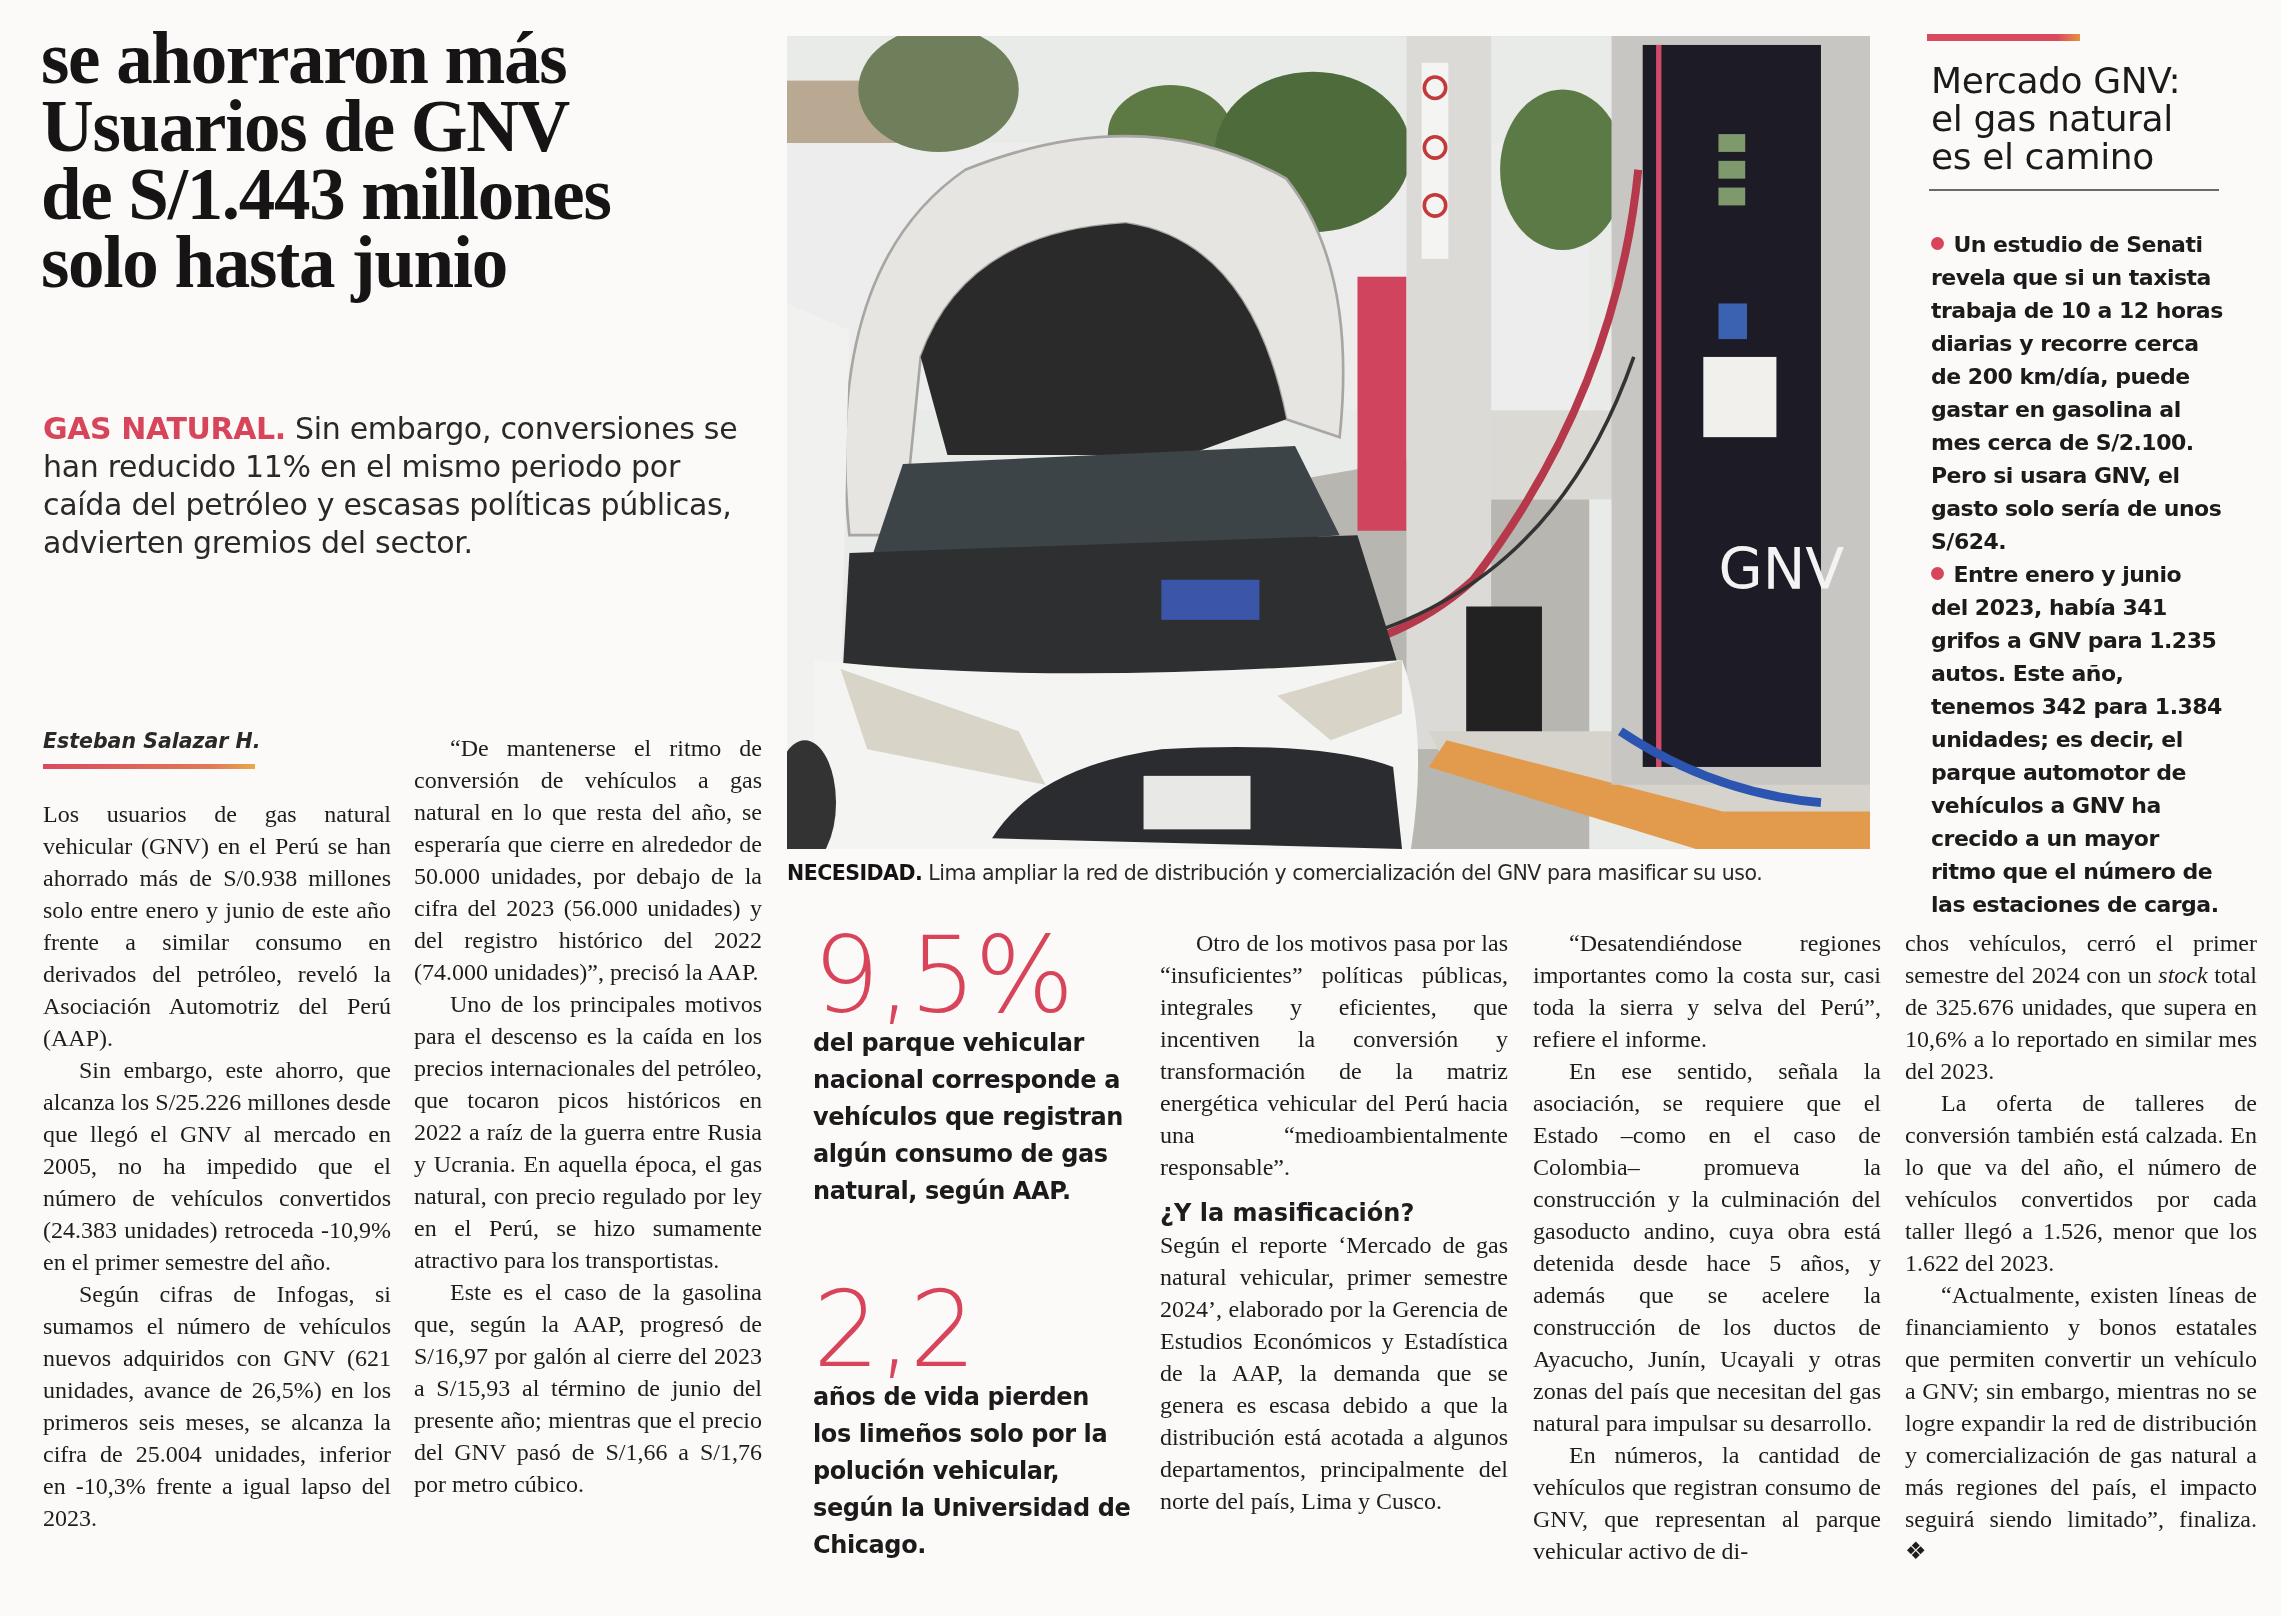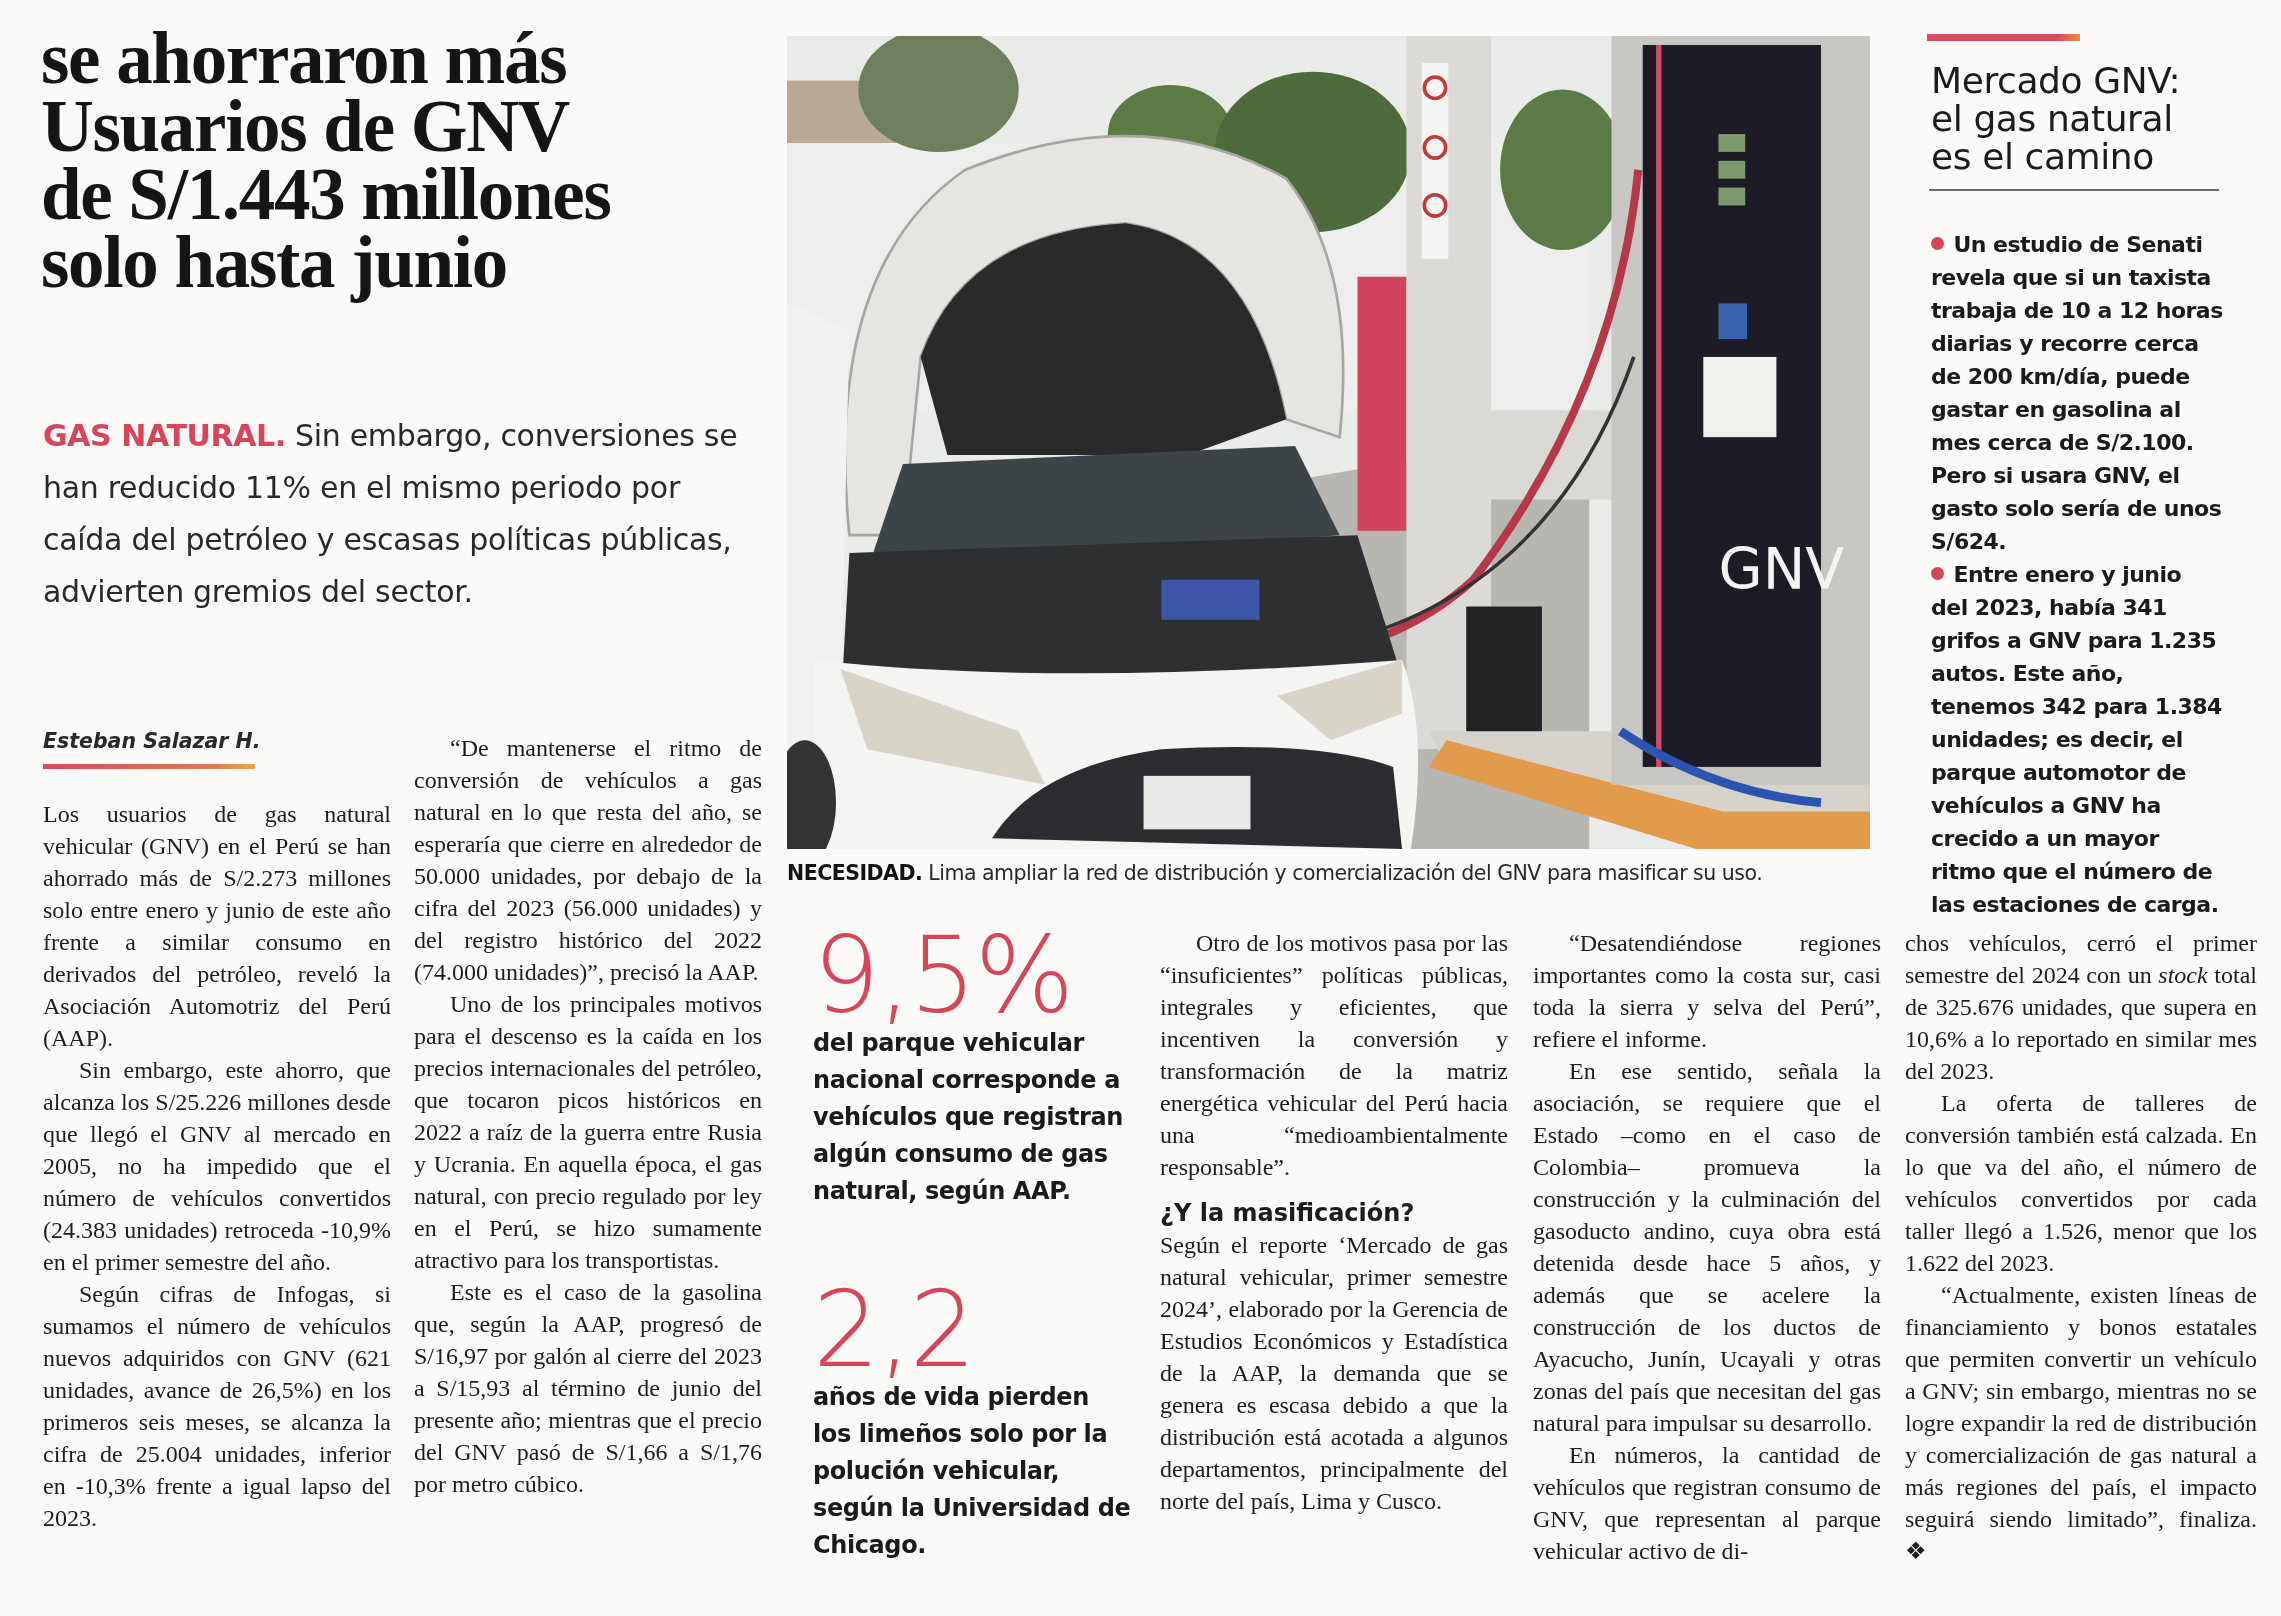--- a/index.html
+++ b/index.html
@@ -14,21 +14,21 @@
     left: 41px; top: 25px; width: 740px;
     font-family: "Liberation Serif", "DejaVu Serif", serif;
     font-weight: bold; font-size: 73px; line-height: 68px; letter-spacing: -1.3px;
     color: #161414;
   }
   .headline div { white-space: nowrap; }
 
   
   .deck {
     left: 43px; top: 410px; width: 713px;
-    font-family: "DejaVu Sans", sans-serif; font-size: 30px; line-height: 52px;
+    font-family: "DejaVu Sans", sans-serif; font-size: 30px; line-height: 38px;
     color: #2a2828; letter-spacing: -0.3px;
   }
   .deck .kicker { color: #d8455a; font-weight: bold; letter-spacing: -0.4px; }
 
   
   .byline {
     left: 43px; top: 729px;
     font-family: "DejaVu Sans", sans-serif; font-weight: bold; font-size: 20.5px;
     color: #2a2828;
     font-style: italic;
@@ -106,21 +106,21 @@
   <div>de S/1.443 millones</div>
   <div>solo hasta junio</div>
 </div>
 
 <div class="abs deck"><span class="kicker">GAS NATURAL.</span><span> Sin embargo, conversiones se han reducido 11% en el mismo periodo por caída del petróleo y escasas políticas públicas, advierten gremios del sector.</span></div>
 
 <div class="abs byline">Esteban Salazar H.</div>
 <div class="abs byline-rule"></div>
 
 <div class="col" style="left:43px; top:798px;">
-  <p>Los usuarios de gas natural vehicular (GNV) en el Perú se han ahorrado más de S/2.273 millones solo entre enero y junio de este año frente a similar consumo en derivados del petróleo, reveló la Asociación Automotriz del Perú (AAP).</p>
+  <p>Los usuarios de gas natural vehicular (GNV) en el Perú se han ahorrado más de S/0.938 millones solo entre enero y junio de este año frente a similar consumo en derivados del petróleo, reveló la Asociación Automotriz del Perú (AAP).</p>
   <p class="ind">Sin embargo, este ahorro, que alcanza los S/25.226 millones desde que llegó el GNV al mercado en 2005, no ha impedido que el número de vehículos convertidos (24.383 unidades) retroceda -10,9% en el primer semestre del año.</p>
   <p class="ind">Según cifras de Infogas, si sumamos el número de vehículos nuevos adquiridos con GNV (621 unidades, avance de 26,5%) en los primeros seis meses, se alcanza la cifra de 25.004 unidades, inferior en -10,3% frente a igual lapso del 2023.</p>
 </div>
 
 <div class="col" style="left:414px; top:732px;">
   <p class="ind">“De mantenerse el ritmo de conversión de vehículos a gas natural en lo que resta del año, se esperaría que cierre en alrededor de 50.000 unidades, por debajo de la cifra del 2023 (56.000 unidades) y del registro histórico del 2022 (74.000 unidades)”, precisó la AAP.</p>
   <p class="ind">Uno de los principales motivos para el descenso es la caída en los precios internacionales del petróleo, que tocaron picos históricos en 2022 a raíz de la guerra entre Rusia y Ucrania. En aquella época, el gas natural, con precio regulado por ley en el Perú, se hizo sumamente atractivo para los transportistas.</p>
   <p class="ind">Este es el caso de la gasolina que, según la AAP, progresó de S/16,97 por galón al cierre del 2023 a S/15,93 al término de junio del presente año; mientras que el precio del GNV pasó de S/1,66 a S/1,76 por metro cúbico.</p>
 </div>
 

